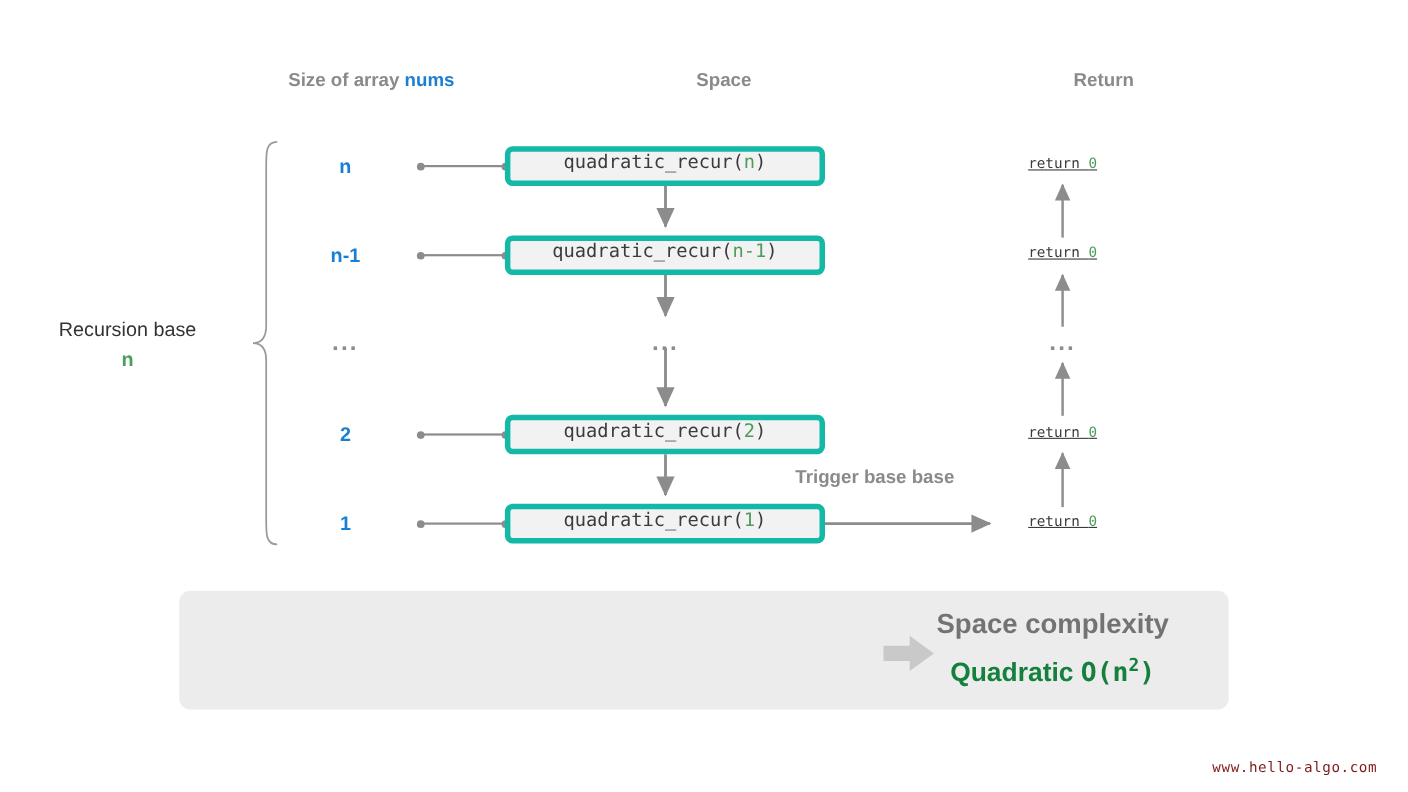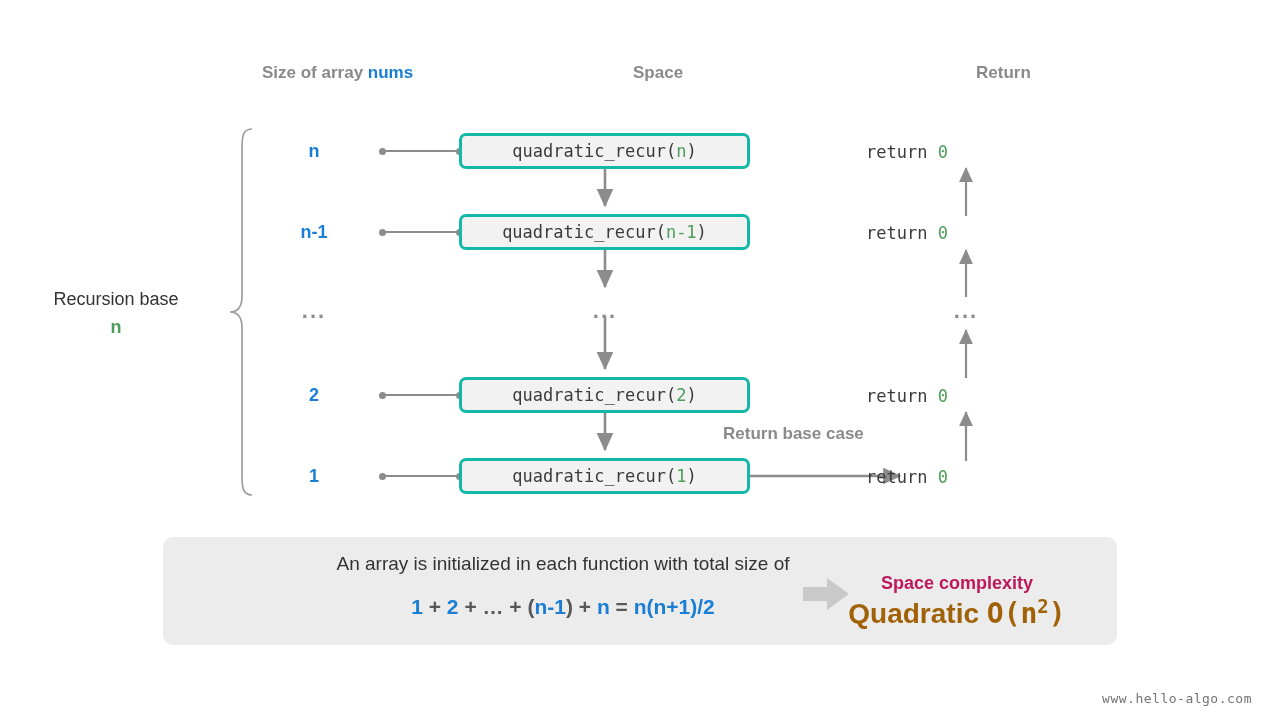--- a/index.html
+++ b/index.html
@@ -51,34 +51,34 @@
   .connector .d1,.connector .d2{
     position:absolute;top:1.5px;width:7px;height:7px;border-radius:50%;
     background:#8c8c8c;
   }
   .connector .d1{left:0;}
   .connector .d2{right:0;}
 
   
   .callbox{
     position:absolute;height:36px;box-sizing:border-box;
-    background:#f2f2f2;border:3px solid #14b8a6;border-radius:7px;
-    display:flex;align-items:center;justify-content:center;
+    background:#f2f2f2;border:5px solid #14b8a6;border-radius:7px;
+    display:flex;align-items:flex-start;justify-content:center;
     font-family:"DejaVu Sans Mono","Liberation Mono",monospace;
     font-size:17px;color:#3b3b3b;white-space:nowrap;
   }
 
   
   .arrows{position:absolute;left:0;top:0;width:1280px;height:720px;pointer-events:none;}
 
   
   .ret{
-    position:absolute;width:200px;text-align:left;left:866px;
+    position:absolute;width:200px;text-align:center;left:866px;
     font-family:"DejaVu Sans Mono","Liberation Mono",monospace;
-    font-size:17px;color:#3b3b3b;white-space:nowrap;
+    font-size:13px;color:#3b3b3b;white-space:nowrap;text-decoration:underline;
   }
 
   
   .trigger{
     position:absolute;left:723px;top:424px;font-weight:bold;font-size:17px;
     color:#8a8a8a;white-space:nowrap;
   }
 
   
   .summary{
@@ -89,34 +89,34 @@
     position:absolute;left:30px;top:16px;width:740px;text-align:center;
     font-size:19px;color:#333333;white-space:nowrap;
   }
   .sum-formula{
     position:absolute;left:30px;top:58px;width:740px;text-align:center;
     font-size:21px;font-weight:bold;color:#1a7fd4;white-space:nowrap;
   }
   .sum-arrow{position:absolute;left:640px;top:40px;}
   .sum-right-title{
     position:absolute;right:20px;top:16px;width:280px;text-align:center;
-    font-size:18px;font-weight:bold;color:#be185d;white-space:nowrap;margin-top:20px;
+    font-size:25px;font-weight:bold;color:#737373;white-space:nowrap;
   }
   .sum-right-val{
     position:absolute;right:20px;top:58px;width:280px;text-align:center;
-    font-size:28px;font-weight:bold;color:#a16207;white-space:nowrap;
+    font-size:24px;font-weight:bold;color:#15803d;white-space:nowrap;
     font-family:"Liberation Sans", sans-serif;
   }
   .sum-right-val .mono{font-family:"DejaVu Sans Mono","Liberation Mono",monospace;}
   sup{font-size:0.68em;}
 
   .watermark{
     position:absolute;right:28px;bottom:14px;
     font-family:"DejaVu Sans Mono","Liberation Mono",monospace;
-    font-size:13px;color:#737373;letter-spacing:.5px;white-space:nowrap;
+    font-size:13px;color:#7f1d1d;letter-spacing:.5px;white-space:nowrap;
   }
 </style>
 </head>
 <body>
 
 <div class="stage">
 
   <div class="col-head hdr-size">
     <span>Size of array </span><span class="blue">nums</span>
   </div>
@@ -193,51 +193,37 @@
     <span>quadratic_recur(</span>
       <span class="green">2</span>
       <span>)</span>
   </div>
   <div class="callbox" style="left:459px;top:458px;width:291px;">
     <span>quadratic_recur(</span>
       <span class="green">1</span>
       <span>)</span>
   </div>
 
-  <div class="trigger">Return base case</div>
+  <div class="trigger">Trigger base base</div>
 
   <div class="ret" style="top:142px;">
     <span>return </span><span class="green">0</span>
   </div>
   <div class="ret" style="top:223px;">
     <span>return </span><span class="green">0</span>
   </div>
   <div class="dots" style="left:920px;top:298px;width:92px;">...</div>
   <div class="ret" style="top:386px;">
     <span>return </span><span class="green">0</span>
   </div>
   <div class="ret" style="top:467px;">
     <span>return </span><span class="green">0</span>
   </div>
 
   <div class="summary">
-    <div class="sum-text">An array is initialized in each function with total size of</div>
-    <div class="sum-formula">
-      <span>1</span>
-      <span class="gray-op">+</span>
-      <span>2</span>
-      <span class="gray-op">+</span>
-      <span class="gray-op">…</span>
-      <span class="gray-op">+</span>
-      <span class="gray-op">(</span><span>n-1</span><span class="gray-op">)</span>
-      <span class="gray-op">+</span>
-      <span>n</span>
-      <span class="gray-op">=</span>
-      <span>n(n+1)/2</span>
-    </div>
     <svg class="sum-arrow" width="48" height="34" viewBox="0 0 48 34">
       <path d="M0,10 L24,10 L24,1 L46,17 L24,33 L24,24 L0,24 z" fill="#c9c9c9"></path>
     </svg>
     <div class="sum-right-title">Space complexity</div>
     <div class="sum-right-val">
       <span>Quadratic</span>
       <span class="mono"><span>O(n</span><sup>2</sup><span>)</span></span>
     </div>
   </div>
 

